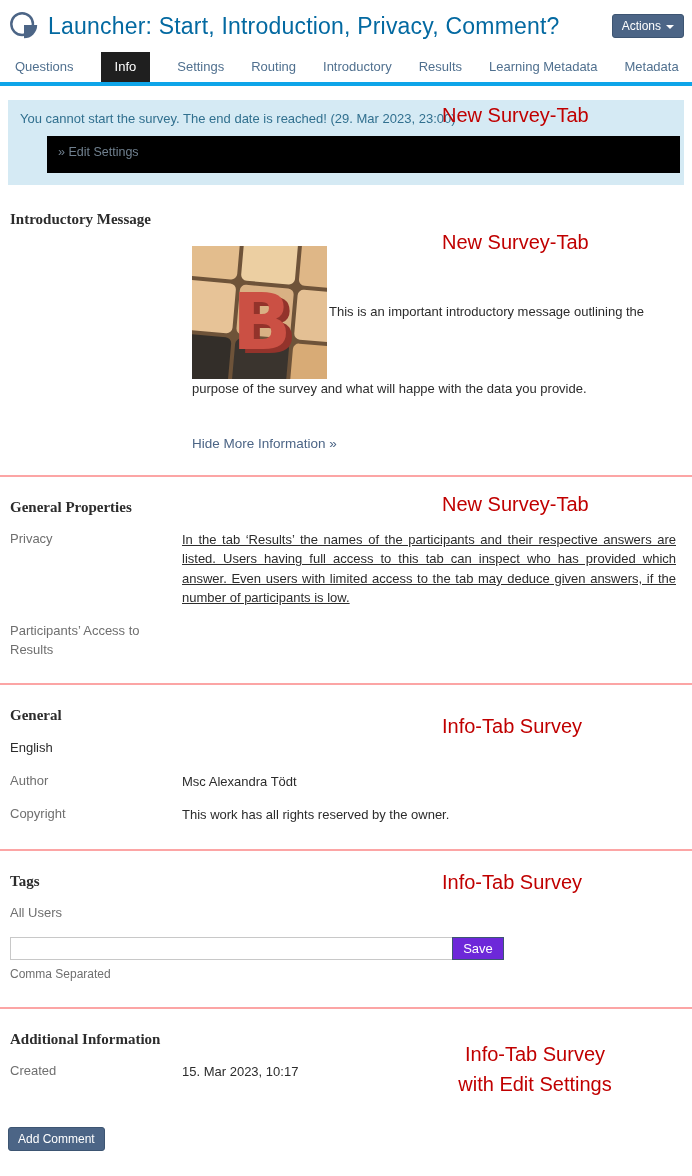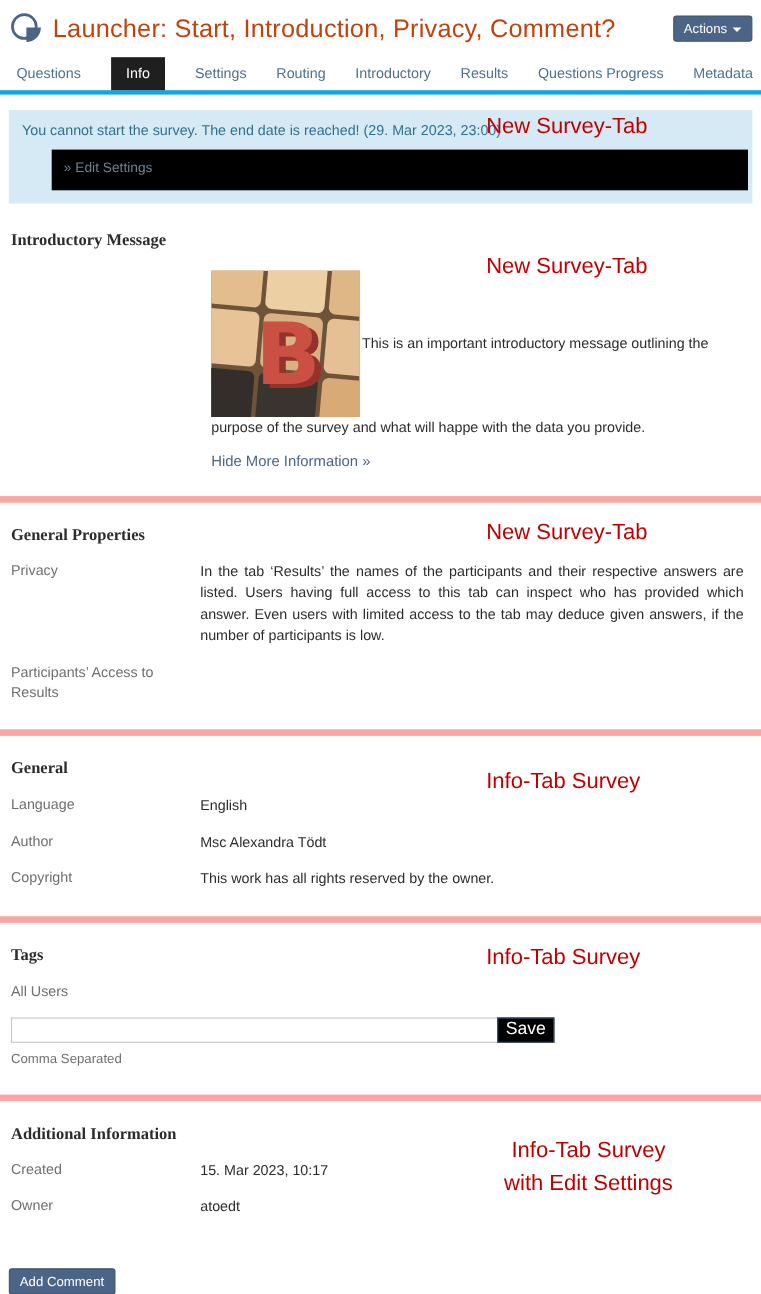--- a/index.html
+++ b/index.html
@@ -2,21 +2,21 @@
 <html lang="en"><head>
 <meta charset="utf-8">
 <style>
   * { margin:0; padding:0; box-sizing:border-box; }
   html,body { width:692px; background:#ffffff; font-family:"Liberation Sans", sans-serif; color:#161616; }
   body { position:relative; font-size:13px; }
 
   
   .header { display:flex; align-items:center; padding:10px 8px 6px 8px; }
   .logo { width:32px; height:32px; flex:0 0 32px; margin-right:8px; }
-  .page-title { font-size:23px; font-weight:400; color:#c2410c; letter-spacing:.2px; flex:1 1 auto; }
+  .page-title { font-size:23px; font-weight:400; color:#0369a1; letter-spacing:.2px; flex:1 1 auto; }
   .btn-primary {
     background:#4c6586; color:#fff; border:1px solid #3d5572; border-radius:3px;
     font-size:12px; padding:4px 9px; cursor:pointer; font-family:inherit;
   }
   .caret { display:inline-block; width:0; height:0; border-left:4px solid transparent;
     border-right:4px solid transparent; border-top:4px solid #fff; margin-left:5px; vertical-align:middle; }
 
   
   .tabbar { display:flex; align-items:flex-end; border-bottom:4px solid #0ea5e9; padding:0 0 0 15px; margin-top:4px; }
   .tab { color:#50708f; text-decoration:none; font-size:13px; padding:7px 0 8px 0; margin-right:27px; white-space:nowrap; }
@@ -26,36 +26,36 @@
   .alert-info { position:relative; background:#d5eaf4; margin:14px 8px 0 8px; padding:11px 4px 12px 12px; }
   .alert-info .msg { color:#31708f; font-size:13px; }
   .alert-inner { background:#000000; margin-top:10px; padding:8px 11px 14px 11px;margin-left:27px; }
   .alert-inner a { color:#70808f; text-decoration:none; font-size:12.5px; }
 
   
   .annot { position:absolute; color:#c00000; font-size:20px; line-height:27px; white-space:nowrap; pointer-events:none; }
 
   
   .section { position:relative; padding:22px 10px 24px 10px; }
-  .section.bordered { border-top:6px solid #fca5a5; }
+  .section.bordered { border-top:2px solid #fca5a5; }
   .sec-heading { font-size:15px; font-weight:700; color:#2c2c2c; margin-bottom:6px;font-family:Liberation Serif, serif; }
   .row { display:flex; margin-top:14px; }
   .row .label { flex:0 0 172px; color:#6f6f6f; font-size:13px; line-height:1.45; padding-right:14px; }
   .row .value { flex:1 1 auto; font-size:13px; line-height:1.5; color:#2c2c2c; padding-right:6px; }
-  .value.justify { text-align:justify; hyphens:auto; -webkit-hyphens:auto; }
+  .value.justify { text-align:justify; hyphens:auto;text-decoration:underline; -webkit-hyphens:auto; }
 
   
   .intro-value { margin-left:182px; font-size:13px; line-height:1.6; color:#2c2c2c; margin-top:18px; max-width:500px; }
   .intro-img { display:inline-block; width:135px; height:133px; vertical-align:middle; margin-right:2px; }
-  .more-link { display:inline-block; margin-left:182px; margin-top:12px; color:#4c6586; text-decoration:none; font-size:13.5px; }
+  .more-link { display:inline-block; margin-left:182px; margin-top:36px; color:#4c6586; text-decoration:none; font-size:13.5px; }
 
   
   .input-group { display:flex; width:100%; max-width:494px; }
   .input-group input { flex:1 1 auto; height:23px; border:1px solid #c8c8c8; border-right:none; background:#fff; padding:0 6px; font-size:13px; font-family:inherit; }
-  .input-group .save-btn { flex:0 0 52px; height:23px; background:#000000; color:#fff; border:1px solid #3d5572; font-size:16px; cursor:pointer; font-family:inherit; }
+  .input-group .save-btn { flex:0 0 52px; height:23px; background:#6d28d9; color:#fff; border:1px solid #3d5572; font-size:13px; cursor:pointer; font-family:inherit; }
   .help-text { color:#6f6f6f; font-size:12px; margin-top:5px; }
 
   
   .comments { margin-top:6px; }
   .add-comment { margin:0 0 0 8px; }
 
   .annot-center { text-align:center; }
 </style>
 </head>
 <body>
@@ -69,21 +69,21 @@
   <button class="btn-primary"><span>Actions</span><span class="caret"></span></button>
 </div>
 
 <div class="tabbar">
   <a class="tab" href="#">Questions</a>
   <a class="tab active" href="#">Info</a>
   <a class="tab" href="#">Settings</a>
   <a class="tab" href="#">Routing</a>
   <a class="tab" href="#">Introductory</a>
   <a class="tab" href="#">Results</a>
-  <a class="tab" href="#">Questions Progress</a>
+  <a class="tab" href="#">Learning Metadata</a>
   <a class="tab" href="#">Metadata</a>
 
 </div>
 
 <div class="alert-info">
   <div class="msg">You cannot start the survey. The end date is reached! (29. Mar 2023, 23:00)</div>
   <div class="alert-inner">
     <a href="#">» Edit Settings</a>
   </div>
   <div class="annot" style="top:2px; left:434px;">New Survey-Tab</div>
@@ -120,21 +120,20 @@
   </div>
   <div class="row">
     <div class="label">Participants’ Access to Results</div>
   </div>
   <div class="annot" style="top:14px; left:442px;">New Survey-Tab</div>
 </div>
 
 <div class="section bordered">
   <div class="sec-heading">General</div>
   <div class="row">
-    <div class="label">Language</div>
     <div class="value">English</div>
   </div>
   <div class="row">
     <div class="label">Author</div>
     <div class="value">Msc Alexandra Tödt</div>
   </div>
   <div class="row">
     <div class="label">Copyright</div>
     <div class="value">This work has all rights reserved by the owner.</div>
   </div>
@@ -158,24 +157,20 @@
   </div>
   <div class="annot" style="top:18px; left:442px;">Info-Tab Survey</div>
 </div>
 
 <div class="section bordered" style="padding-bottom:40px;">
   <div class="sec-heading">Additional Information</div>
   <div class="row">
     <div class="label">Created</div>
     <div class="value">15. Mar 2023, 10:17</div>
   </div>
-  <div class="row">
-    <div class="label">Owner</div>
-    <div class="value">atoedt</div>
-  </div>
   <div class="annot annot-center" style="top:30px; left:400px; width:270px; line-height:30px;">
     <div>Info-Tab Survey</div>
     <div>with Edit Settings</div>
   </div>
 </div>
 
 <div class="comments">
   <button class="btn-primary add-comment">Add Comment</button>
   
   

